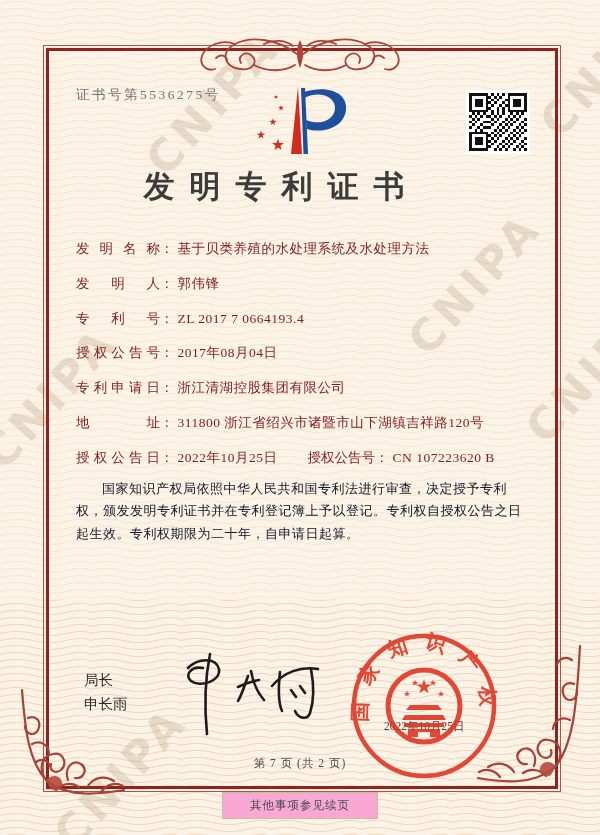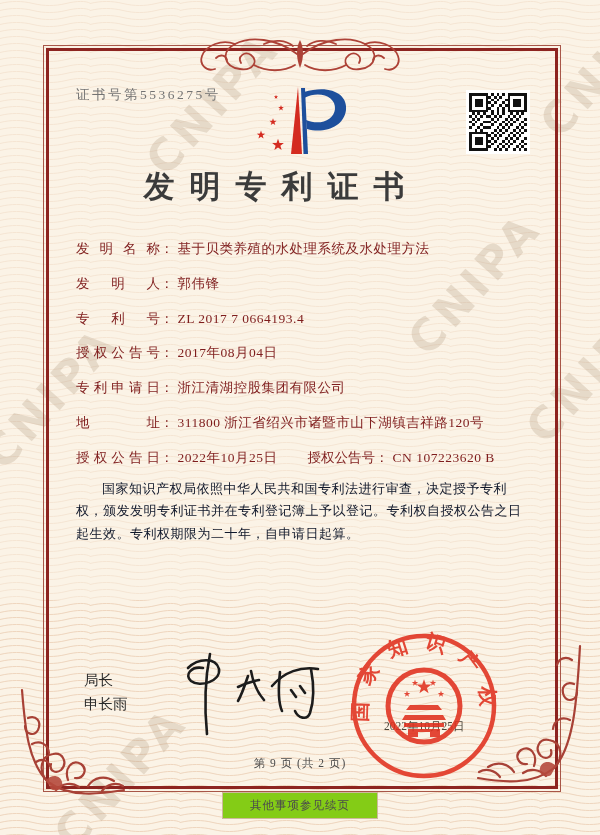--- a/index.html
+++ b/index.html
@@ -28,21 +28,21 @@
   .bodytext{position:absolute;left:76px;top:478px;width:448px;z-index:3;font-size:13px;
     line-height:22.3px;color:#0f172a;}
   .bodytext p{margin:0;text-indent:2em;letter-spacing:0.5px;}
   .sig-block{position:absolute;left:84px;top:668px;z-index:3;
     font-family:"Liberation Sans","DejaVu Sans",sans-serif;font-size:14.5px;color:#2b2b2b;line-height:24px;}
   .sig-svg{position:absolute;left:158px;top:642px;z-index:3;}
   .seal{position:absolute;left:348px;top:630px;z-index:4;}
   .page-info{position:absolute;left:0;top:756px;width:600px;text-align:center;z-index:3;
     font-size:11.5px;color:#4a4a4a;letter-spacing:1px;}
   .note-box{position:absolute;left:50%;top:792px;transform:translateX(-50%);z-index:3;
-    border:1px solid #cdb99c;background:#84cc16;padding:5px 27px;font-size:11.5px;color:#4c4c4c;letter-spacing:1px;white-space:nowrap;}
+    border:1px solid #cdb99c;background:#f9a8d4;padding:5px 27px;font-size:11.5px;color:#4c4c4c;letter-spacing:1px;white-space:nowrap;}
   .ornament-top{position:absolute;left:194px;top:32px;z-index:3;}
   .corner-bl{position:absolute;left:16px;top:684px;z-index:3;}
   .corner-br{position:absolute;left:474px;top:640px;z-index:3;transform:scaleX(-1);}
 </style>
 </head>
 <body>
 
 <div class="page">
 
   <svg class="bg-waves" width="600" height="835">
@@ -645,16 +645,16 @@
       <path d="M12,44 C20,41 26,47 22,56 C18,63 9,60 9,52"></path>
       <path d="M16,80 C24,76 32,80 33,89"></path>
       <path d="M72,132 C78,123 89,121 98,127"></path>
       <path d="M86,137 C91,130 100,128 107,132"></path>
       <path d="M14,20 C20,16 27,18 29,25"></path>
       <path d="M40,136 C46,129 56,128 63,133"></path>
     </g>
     <path d="M30,126 C36,120 44,121 46,128 C48,134 41,139 35,135 Z" fill="#b5493c" opacity="0.9"></path>
   </svg>
 
-  <div class="page-info">第 9 页 (共 2 页)</div>
+  <div class="page-info">第 7 页 (共 2 页)</div>
   <div class="note-box">其他事项参见续页</div>
 
 </div>
 
 </body></html>

